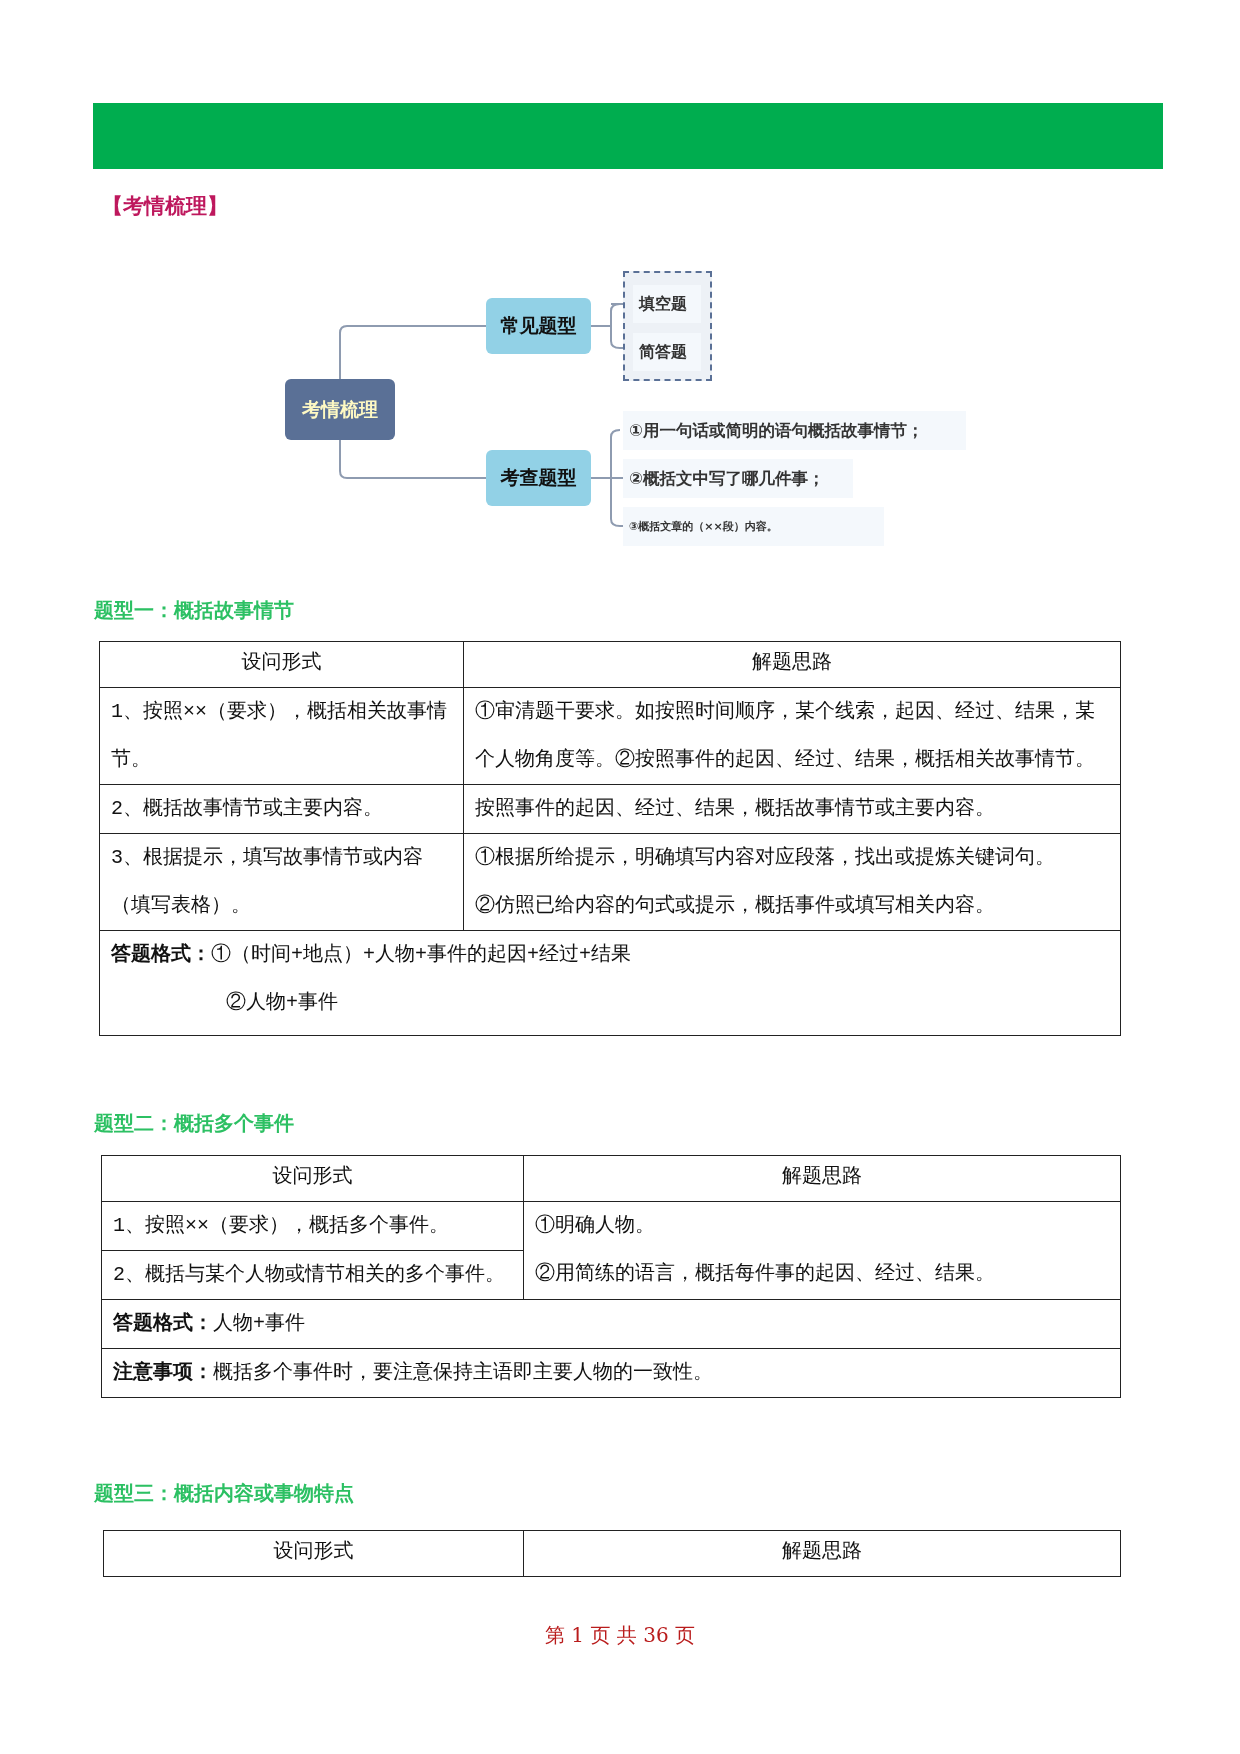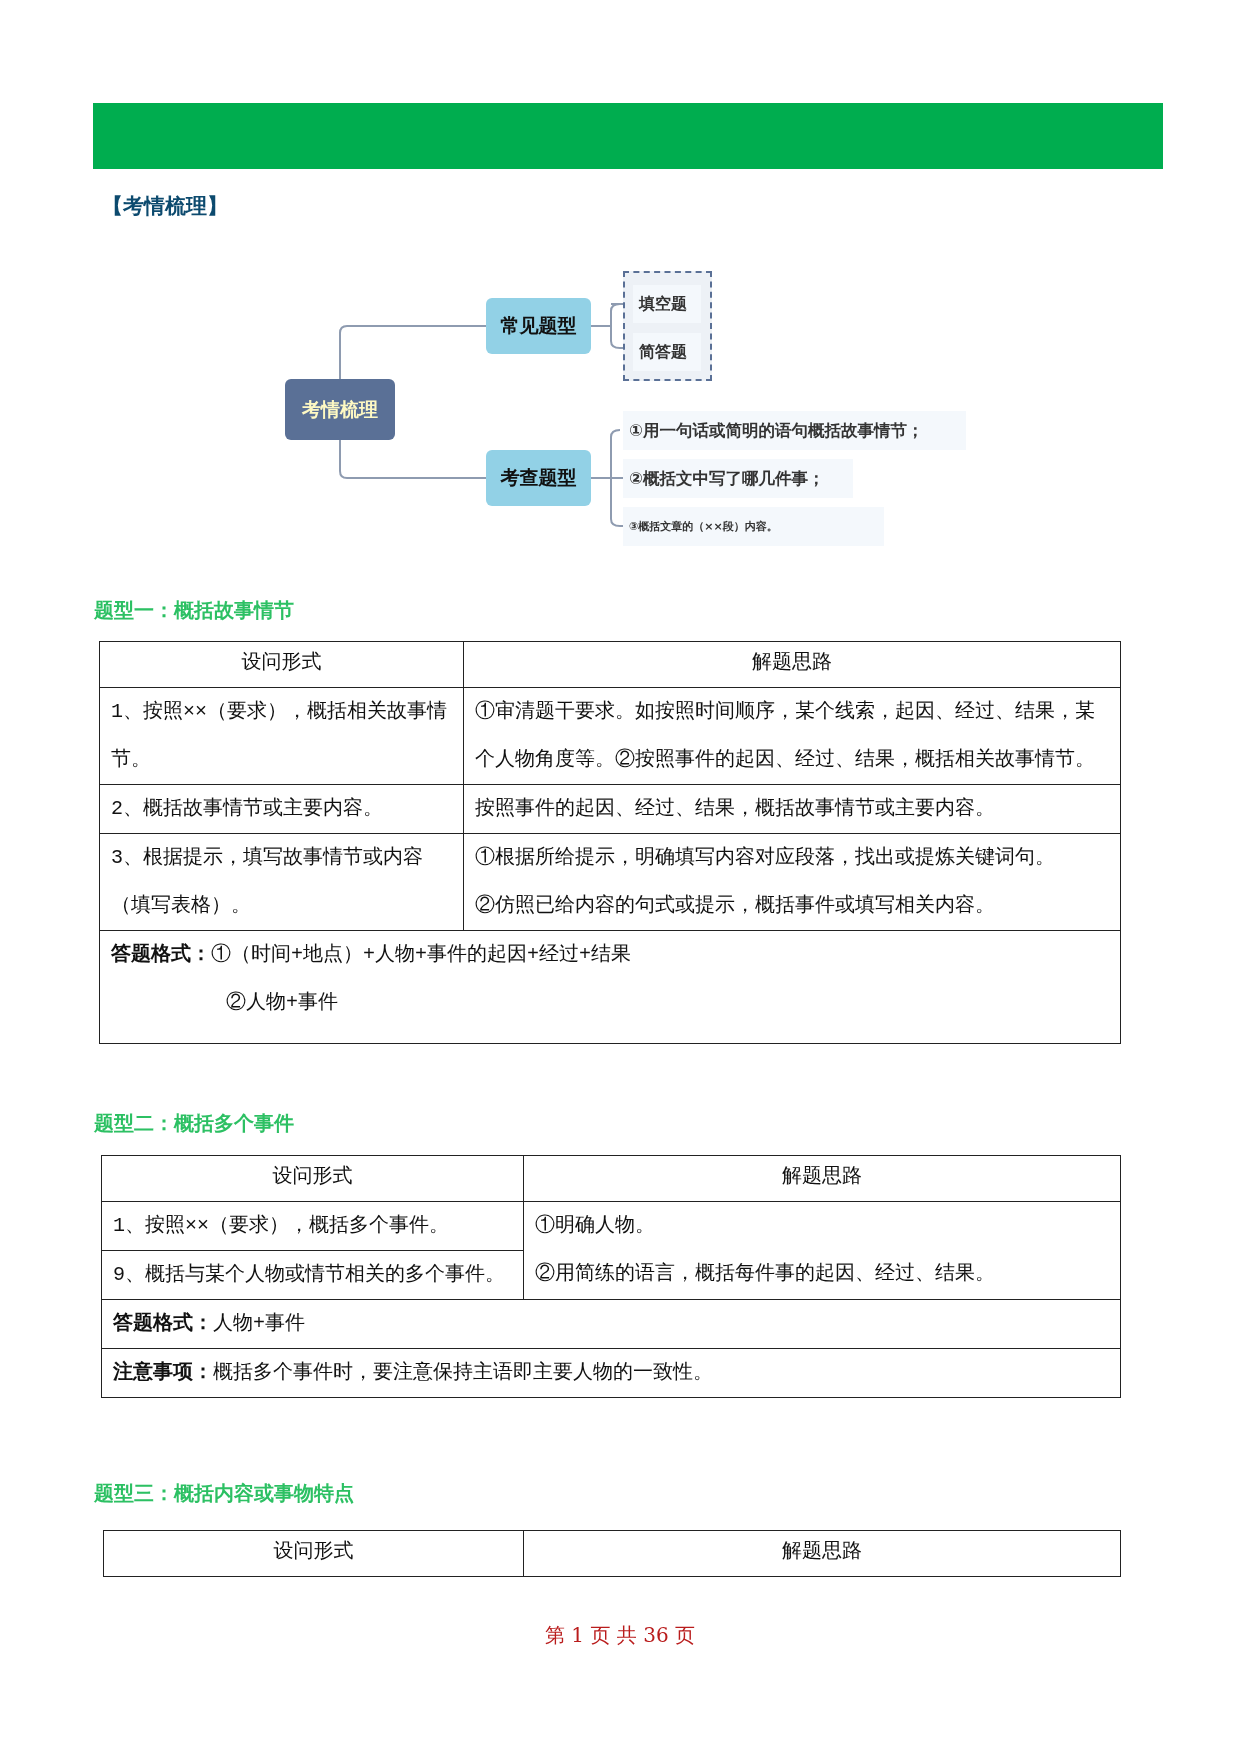--- a/index.html
+++ b/index.html
@@ -1,21 +1,21 @@
 <!DOCTYPE html>
 <html><head>
 <meta charset="utf-8">
 <style>
   * { box-sizing: border-box; margin: 0; padding: 0; }
   html, body { width: 1240px; height: 1754px; background: #ffffff; }
   body { position: relative; font-family: "DejaVu Sans", "Liberation Sans", sans-serif; color: #111; overflow: hidden; }
 
   .green-bar { position: absolute; left: 93px; top: 103px; width: 1070px; height: 66px; background: #00ad4f; }
 
-  .section-red { position: absolute; left: 102px; top: 192px; font-size: 21px; font-weight: bold; color: #0c4a6e; letter-spacing: 0px; }
+  .section-red { position: absolute; left: 102px; top: 192px; font-size: 21px; font-weight: bold; color: #be185d; letter-spacing: 0px; }
 
   
   .mm { position: absolute; left: 0; top: 0; width: 1240px; height: 560px; pointer-events: none; }
   .mm-node { position: absolute; display: flex; align-items: center; justify-content: center; font-weight: bold; pointer-events: auto; }
   .mm-root { left: 285px; top: 379px; width: 110px; height: 61px; background: #5a7096; color: #fef9c3; border-radius: 6px; font-size: 19px; }
   .mm-l1 { width: 105px; height: 56px; background: #92d1e6; color: #111; border-radius: 6px; font-size: 19px; }
   .mm-l1.a { left: 486px; top: 298px; }
   .mm-l1.b { left: 486px; top: 450px; }
   .mm-dash { position: absolute; left: 623px; top: 271px; width: 89px; height: 110px; border: 2px dashed #5a7096; background: #edf1f6; }
   .mm-leaf { position: absolute; background: #f4f8fc; color: #333; font-size: 16px; font-weight: bold; display: flex; align-items: center; padding-left: 6px; pointer-events: auto; }
@@ -96,21 +96,21 @@
     <td class="row">按照事件的起因、经过、结果，概括故事情节或主要内容。</td>
   </tr>
   <tr>
     <td class="row">3、根据提示，填写故事情节或内容（填写表格）。</td>
     <td class="row">
       <div>①根据所给提示，明确填写内容对应段落，找出或提炼关键词句。</div>
       <div>②仿照已给内容的句式或提示，概括事件或填写相关内容。</div>
     </td>
   </tr>
   <tr>
-    <td class="row" colspan="2" style="padding-bottom:16px">
+    <td class="row" colspan="2" style="padding-bottom:8px">
       <div><span class="b">答题格式：</span><span>①（时间+地点）+人物+事件的起因+经过+结果</span></div>
       <div style="padding-left:115px">②人物+事件</div>
     </td>
   </tr>
 </tbody>
   </table>
 
 <div class="type-heading h2">题型二：概括多个事件</div>
 <table class="grid" id="t2">
   <colgroup>
@@ -123,21 +123,21 @@
     <td class="hdr">解题思路</td>
   </tr>
   <tr>
     <td class="row">1、按照××（要求），概括多个事件。</td>
     <td class="row" rowspan="2">
       <div>①明确人物。</div>
       <div>②用简练的语言，概括每件事的起因、经过、结果。</div>
     </td>
   </tr>
   <tr>
-    <td class="row">9、概括与某个人物或情节相关的多个事件。</td>
+    <td class="row">2、概括与某个人物或情节相关的多个事件。</td>
   </tr>
   <tr>
     <td class="row" colspan="2">
       <span class="b">答题格式：</span><span>人物+事件</span>
     </td>
   </tr>
   <tr>
     <td class="row" colspan="2">
       <span class="b">注意事项：</span><span>概括多个事件时，要注意保持主语即主要人物的一致性。</span>
     </td>

